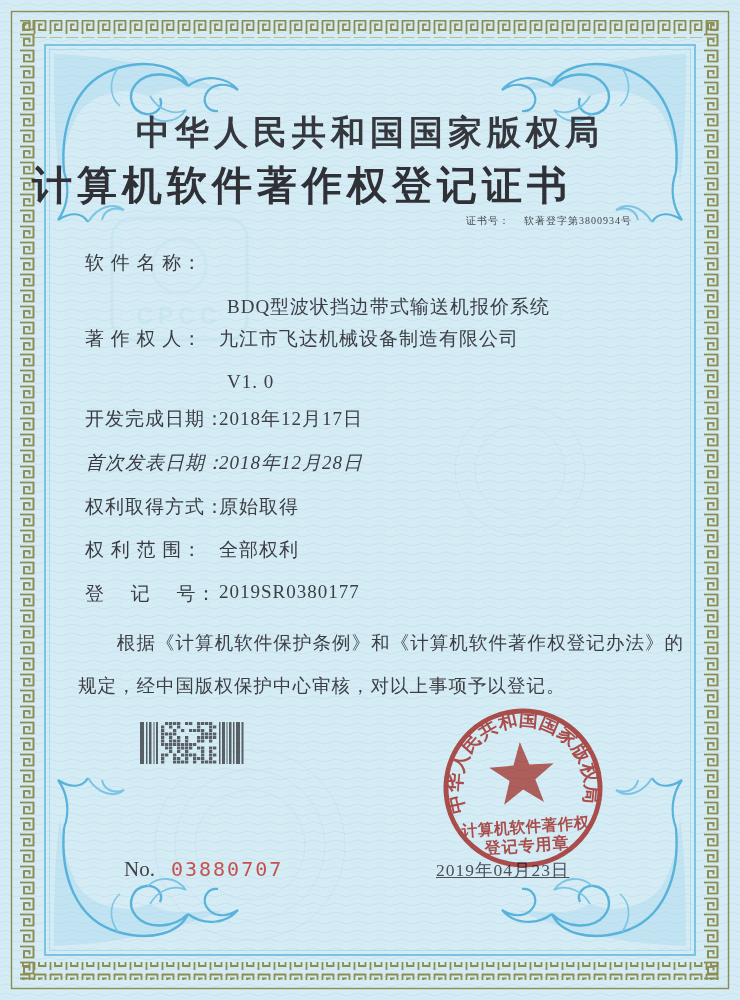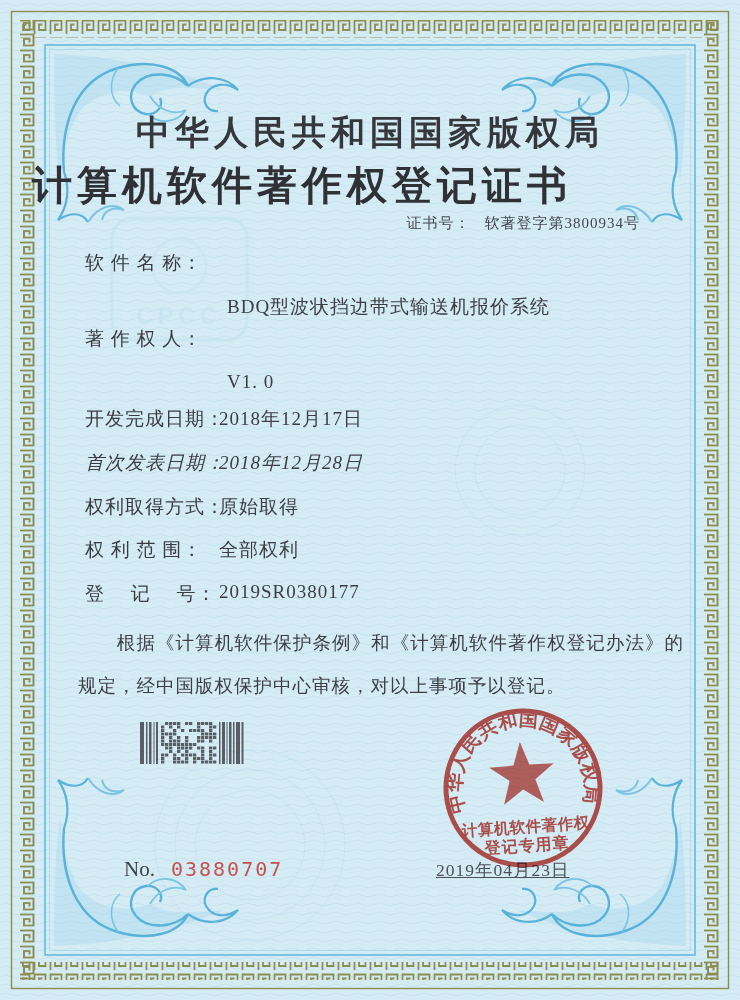--- a/index.html
+++ b/index.html
@@ -14,21 +14,21 @@
   .abs{position:absolute;}
   .title-issuer{
     left:0;top:110px;width:740px;text-align:center;
     font-size:34px;font-weight:600;letter-spacing:5px;color:#35373d;
   }
   .title-cert{
     left:0;top:158px;width:604px;text-align:center;
     font-size:40px;font-weight:700;letter-spacing:5px;color:#2f3136;
   }
   .certno{
-    right:100px;top:214px;font-size:15px;color:#44464e;letter-spacing:1px;
+    right:108px;top:214px;font-size:10px;color:#44464e;letter-spacing:1px;
   }
   .certno .lbl{margin-right:14px;}
   .row{
     left:85px;display:flex;font-size:19px;color:#3c3e44;letter-spacing:1px;
   }
   .row .label{width:134px;white-space:pre;flex:none;color:#393b41;}
   .row .val{white-space:pre;}
   .val2{margin-top:7px;}
   .statement{
     left:78px;top:622px;width:606px;margin:0;
@@ -234,20 +234,21 @@
 <div class="abs row" style="top:250px;gap:8px;">
   <span class="label">软 件 名 称：</span>
   <span class="val">
     <span style="display:block">BDQ型波状挡边带式输送机报价系统</span>
     <span style="display:block" class="val2">V1. 0</span>
   </span>
 </div>
 
 <div class="abs row" style="top:326px;">
   <span class="label">著 作 权 人：</span>
+  <span class="val">九江市飞达机械设备制造有限公司</span>
 </div>
 
 <div class="abs row" style="top:406px;">
   <span class="label">开发完成日期：</span>
   <span class="val">2018年12月17日</span>
 </div>
 
 <div class="abs row" style="top:450px;font-style:italic;">
   <span class="label">首次发表日期：</span>
   <span class="val">2018年12月28日</span>

